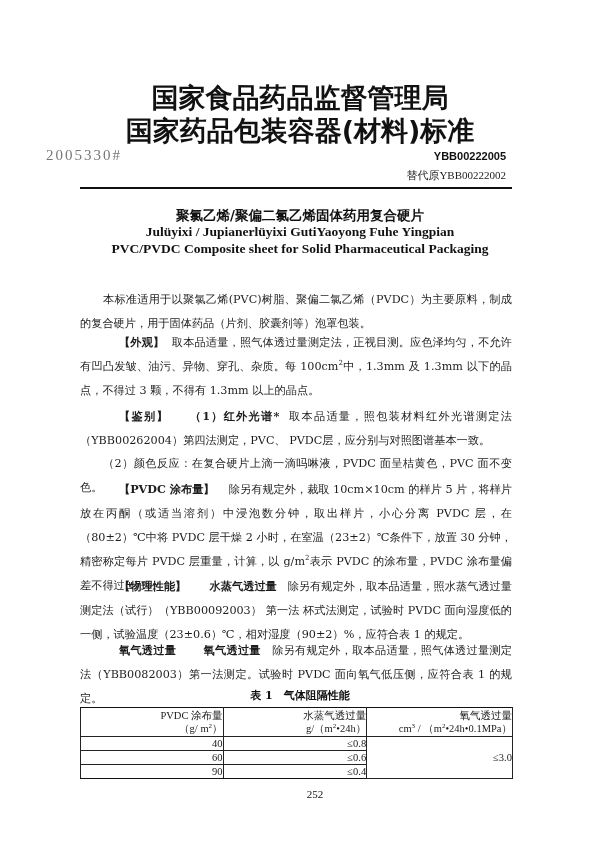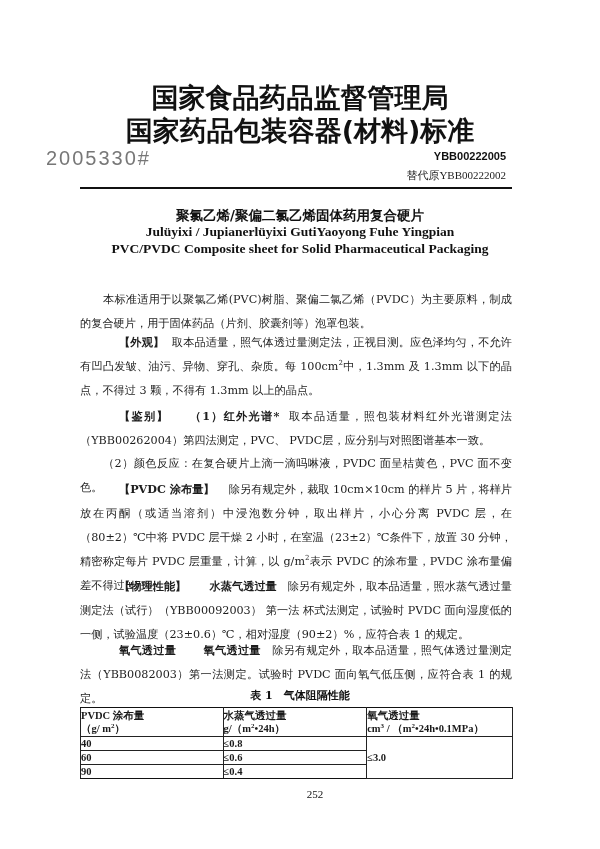--- a/index.html
+++ b/index.html
@@ -8,22 +8,22 @@
     background:#ffffff; color:#1a1a1a;
     font-family:"DejaVu Serif", "Liberation Serif", serif;
   }
   .abs { position:absolute; }
   .agency-title {
     left:0; width:600px; text-align:center;
     font-family:"DejaVu Sans", "Liberation Sans", sans-serif;
     font-weight:bold; font-size:27px; letter-spacing:0px; color:#111;
   }
   .stamp {
-    left:46px; top:147px; font-family:Liberation Sans, sans-serif;
-    font-size:20px; color:#777; letter-spacing:2px;
+    left:46px; top:147px; font-family:Liberation Serif, serif;
+    font-size:15px; color:#777; letter-spacing:2px;
   }
   .std-no {
     right:94px; top:150px; font-family:Liberation Sans, sans-serif;
     font-weight:bold; font-size:11px; color:#111;
   }
   .replaces {
     right:94px; top:168px; font-family:"Liberation Serif", serif;
     font-size:11px; color:#222;
   }
   .rule {
@@ -43,21 +43,21 @@
   .table-caption {
     left:0; width:600px; text-align:center; top:688px;
     font-size:11px; font-weight:bold; color:#111;
   }
   table.data {
     position:absolute; left:80px; top:707px; width:433px;
     border-collapse:collapse; font-size:10.5px; color:#1a1a1a;
     font-family:"Liberation Serif", "DejaVu Serif", serif;
   }
   table.data td, table.data th {
-    border:1px solid #222; text-align:left; padding:0; font-weight:bold;margin-top:48px;
+    border:1px solid #222; text-align:right; padding:0; font-weight:normal;margin-top:48px;
   }
   table.data th { height:28px; line-height:13px; }
   table.data td { height:13px; line-height:13px; }
   table.data tr:first-child th { border-top:1.6px solid #111; }
   table.data tr:last-child td { border-bottom:1.6px solid #111; }
   .page-num {
     left:15px; width:600px; text-align:center; top:788px;
     font-size:11px; font-family:"Liberation Serif", serif; color:#111;
   }
   sup { font-size:7px; line-height:0; }

